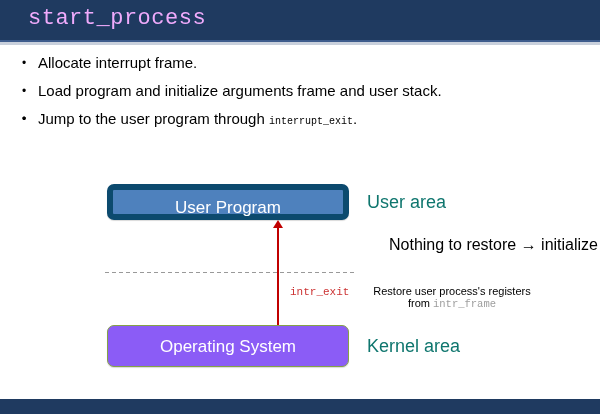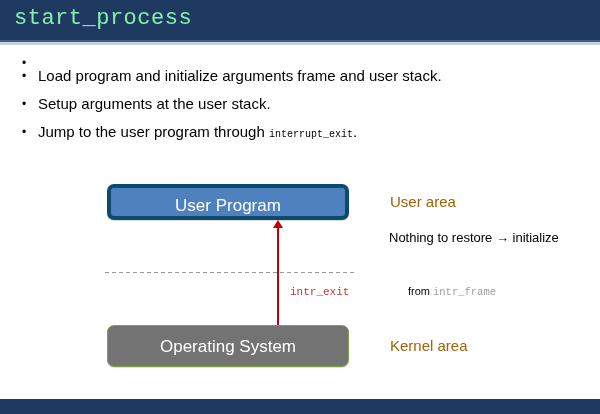--- a/index.html
+++ b/index.html
@@ -6,23 +6,23 @@
   body{
     width:600px;height:414px;position:relative;overflow:hidden;
     background:#ffffff;font-family:"Liberation Sans",sans-serif;color:#000;
   }
   
   .titlebar{
     position:absolute;left:0;top:0;width:600px;height:40px;
     background:#1F3A60;
   }
   .titlebar h1{
-    margin:0;padding:0 0 0 14px;line-height:38px;
+    margin:0;padding:0 0 0 28px;line-height:38px;
     font-family:"Liberation Mono","DejaVu Sans Mono",monospace;
-    font-size:22px;font-weight:normal;color:#86efac;letter-spacing:0.5px;
+    font-size:22px;font-weight:normal;color:#f0abfc;letter-spacing:0.5px;
   }
   .stripe-mid{position:absolute;left:0;top:40px;width:600px;height:2px;background:#3E5C8C;}
   .stripe-light{position:absolute;left:0;top:42px;width:600px;height:3px;background:#C9D0DC;}
   
   .bullets{
     position:absolute;left:16px;top:55px;margin:0;padding:0;list-style:none;
     font-size:15px;
   }
   .bullets li{
     position:relative;padding-left:22px;line-height:15px;margin-bottom:13px;
@@ -36,51 +36,51 @@
     font-size:10px;
   }
   
   .box{
     position:absolute;left:107px;width:242px;border-radius:7px;
     text-align:center;color:#ffffff;font-size:17px;
     box-sizing:border-box;
   }
   .box-blue{
     top:184px;height:36px;line-height:35px;
-    background:#4E81BD;border:4px solid #0c4a6e;
+    background:#4E81BD;border:6px solid #0c4a6e;
     box-shadow:0 1px 1px rgba(0,0,0,0.15);
   }
   .box-green{
     top:325px;height:42px;line-height:41px;
-    background:#737373;border:1px solid #85A148;
+    background:#8b5cf6;border:1px solid #85A148;
     box-shadow:0 1px 1px rgba(0,0,0,0.15);
   }
-  .area-label{position:absolute;left:367px;font-size:15px;color:#a16207;white-space:nowrap;margin-left:23px;}
+  .area-label{position:absolute;left:367px;font-size:18px;color:#0f766e;white-space:nowrap;}
   .area-label.user{top:184px;line-height:36px;}
   .area-label.kernel{top:325px;line-height:42px;}
   .arrow-line{
     position:absolute;left:277px;top:227px;width:2px;height:98px;background:#C00000;
   }
   .arrow-head{
     position:absolute;left:273px;top:220px;width:0;height:0;
     border-left:5px solid transparent;border-right:5px solid transparent;
     border-bottom:8px solid #C00000;
   }
   .dashed-line{
     position:absolute;left:105px;top:272px;width:252px;height:1px;
     background:repeating-linear-gradient(to right,#999999 0 4px,transparent 4px 7px);
   }
   .arrow-label{
     position:absolute;left:290px;top:286px;
     font-family:"Liberation Mono","DejaVu Sans Mono",monospace;
     font-size:11px;color:#CC3333;white-space:nowrap;
   }
   .note-top{
-    position:absolute;left:389px;top:230px;width:200px;
-    font-size:13px;line-height:15.5px;white-space:nowrap;
+    position:absolute;left:389px;top:237px;width:200px;
+    font-size:16px;line-height:15.5px;white-space:nowrap;
   }
   .note-bottom{
     position:absolute;left:372px;top:285px;width:160px;
     font-size:11px;line-height:12px;text-align:center;white-space:nowrap;
   }
   .note-bottom .code-gray{
     font-family:"Liberation Mono","DejaVu Sans Mono",monospace;
     font-size:10.5px;color:#9E9E9E;margin-top:20px;
   }
   
@@ -93,28 +93,28 @@
 
 <header class="titlebar">
   <h1>start_process</h1>
 </header>
 <div class="stripe-mid"></div>
 <div class="stripe-light"></div>
 
 <ul class="bullets">
   <li>
     <span class="dot">•</span>
+    <span>Allocate interrupt frame.</span>
   </li>
   <li>
     <span class="dot">•</span>
     <span>Load program and initialize arguments frame and user stack.</span>
   </li>
   <li>
     <span class="dot">•</span>
-    <span>Setup arguments at the user stack.</span>
   </li>
   <li>
     <span class="dot">•</span>
     <span>Jump to the user program through </span><span class="code">interrupt_exit</span><span>.</span>
   </li>
 </ul>
 
 <div>
   <div class="box box-blue">
     <span>User Program</span>
@@ -126,20 +126,21 @@
 
   <div class="dashed-line"></div>
 
   <div class="arrow-label">intr_exit</div>
 
   <div class="note-top">
     <div>Nothing to restore → initialize</div>
   </div>
 
   <div class="note-bottom">
+    <div>Restore user process's registers</div>
     <div><span>from </span><span class="code-gray">intr_frame</span></div>
   </div>
 
   <div class="box box-green">
     <span>Operating System</span>
   </div>
   <div class="area-label kernel">Kernel area</div>
 </div>
 
 <footer class="footerbar"></footer>

